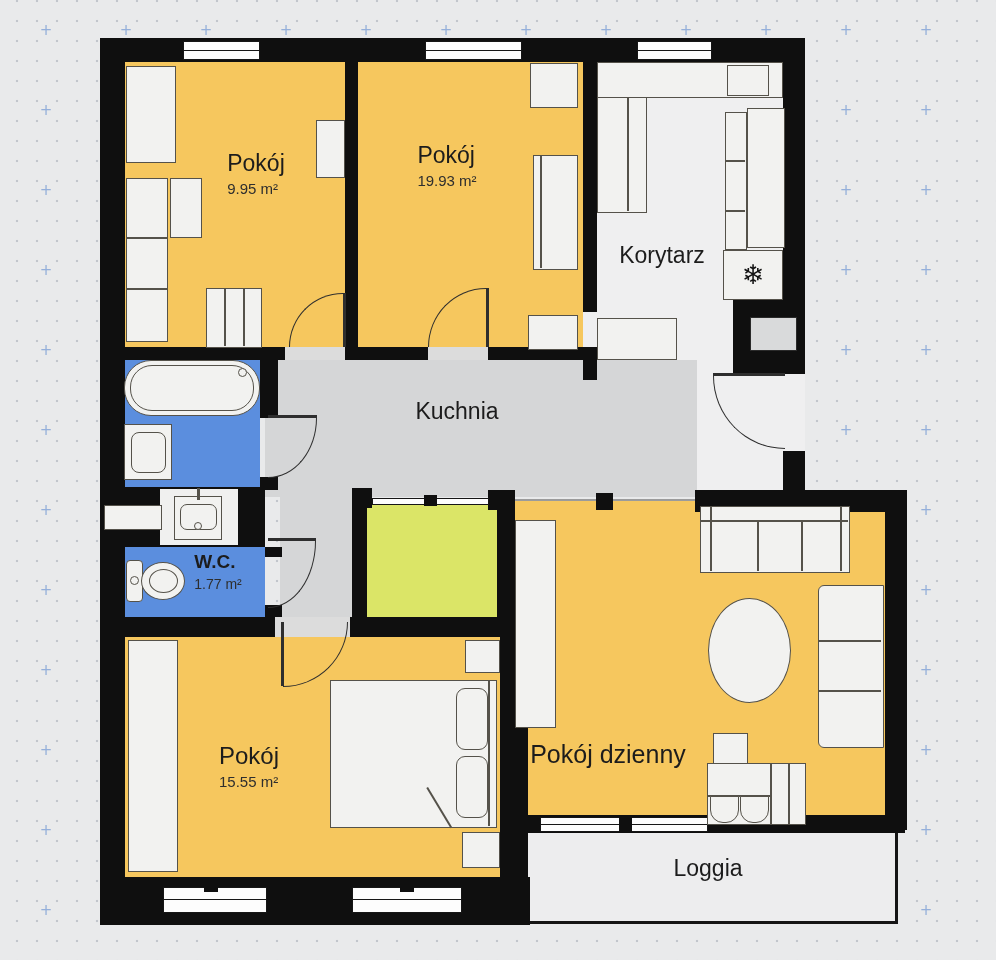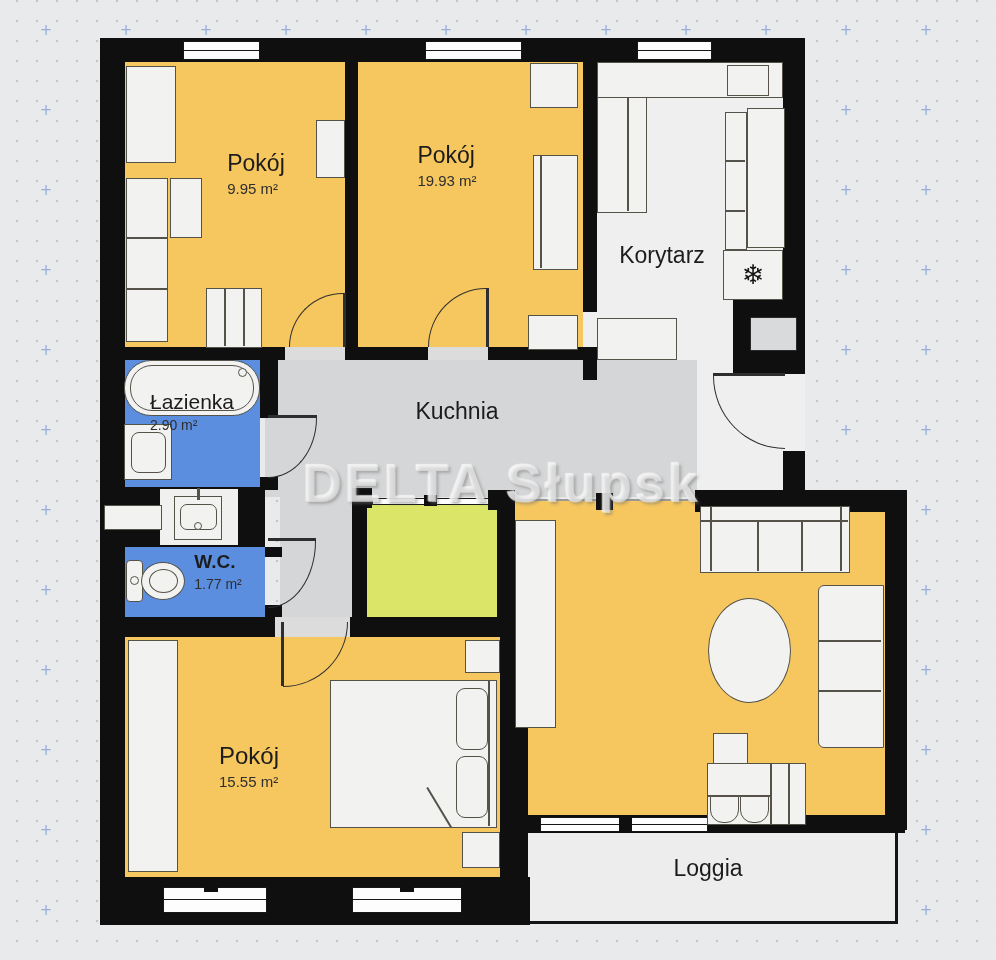--- a/index.html
+++ b/index.html
@@ -350,33 +350,31 @@
     <span>Pokój</span>
     <span class="ar">9.95 m²</span>
   </div>
   <div class="lbl" style="left:447px;top:166px;font-size:23px;">
     <span>Pokój</span>
     <span class="ar">19.93 m²</span>
   </div>
   <div class="lbl" style="left:662px;top:255px;font-size:23px;">
     <span>Korytarz</span>
   </div>
-  <div class="lbl" style="left:192px;top:412px;font-size:21px;">
-    <span>Łazienka</span>
-    <span class="ar" style="font-size:14px;">2.90 m²</span>
-  </div>
   <div class="lbl" style="left:457px;top:411px;font-size:23px;">
     <span>Kuchnia</span>
   </div>
   <div class="lbl" style="left:218px;top:572px;font-size:19px;font-weight:bold;">
     <span>W.C.</span>
     <span class="ar" style="font-size:14px;font-weight:normal;">1.77 m²</span>
   </div>
   <div class="lbl" style="left:249px;top:766px;font-size:24px;">
     <span>Pokój</span>
     <span class="ar">15.55 m²</span>
   </div>
+  <div class="lbl" style="left:608px;top:755px;font-size:25px;">
+    <span>Pokój dzienny</span>
+  </div>
   <div class="lbl" style="left:708px;top:868px;font-size:23px;">
     <span>Loggia</span>
   </div>
 
-  <div id="watermark">DELTA Słupsk</div>
 </div>
 
 </body></html>

